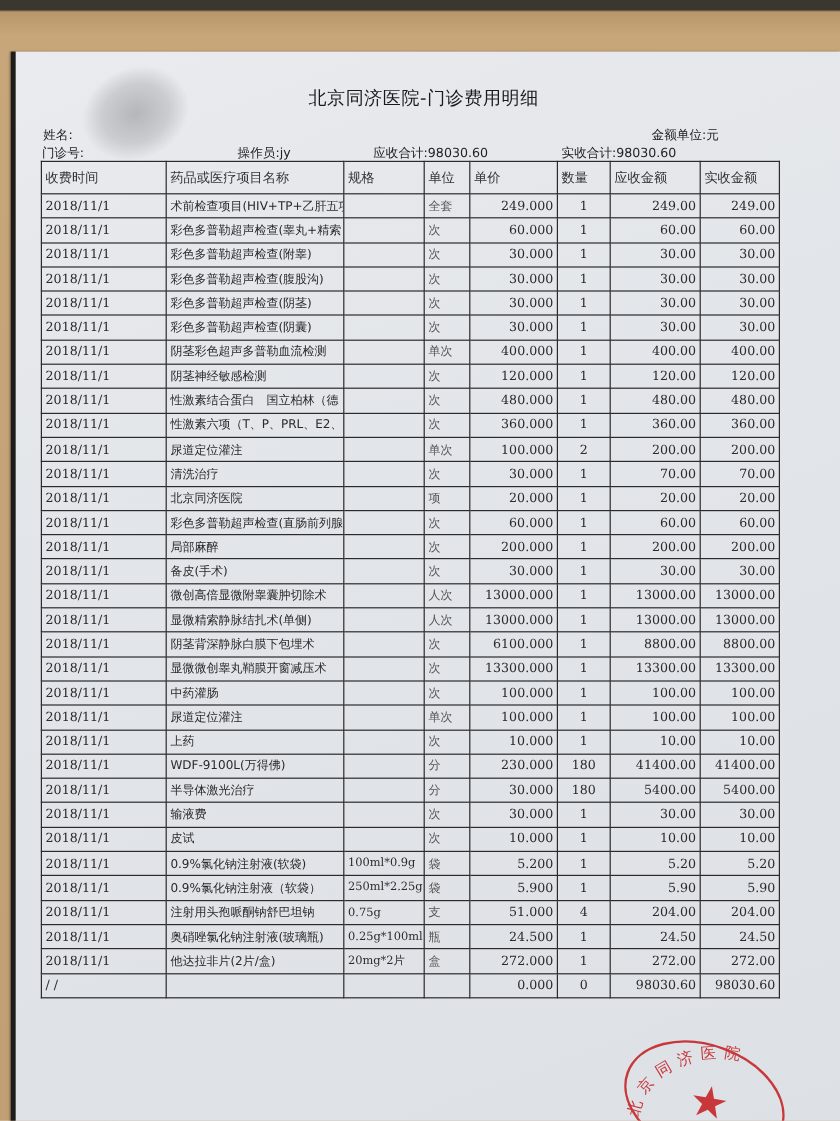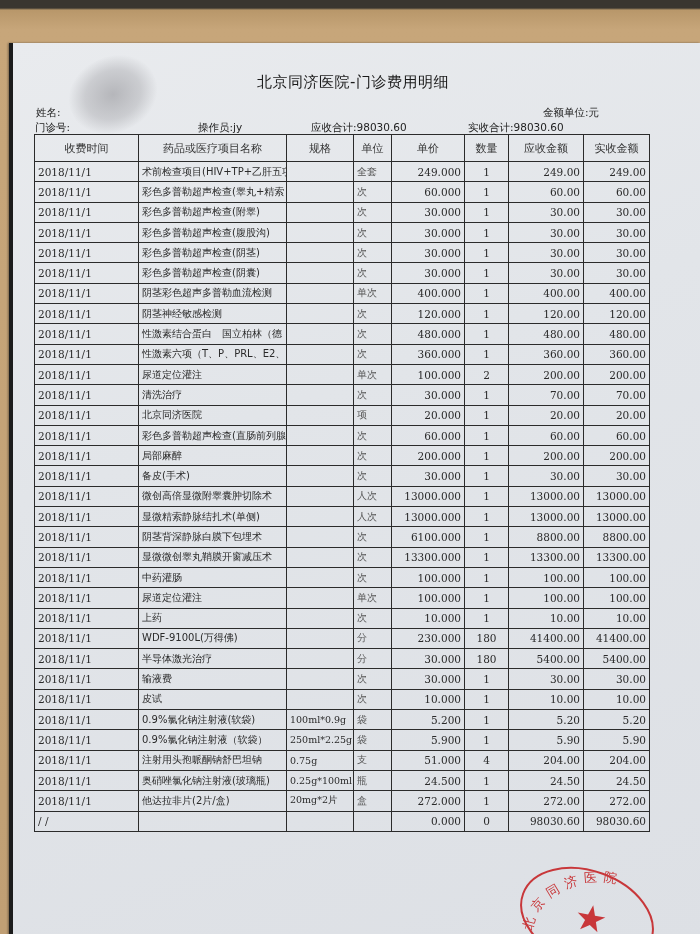--- a/index.html
+++ b/index.html
@@ -49,21 +49,21 @@
     height: 20.3px;
     padding: 0 3px;
     white-space: nowrap;
     overflow: hidden;
     font-weight: normal;
   }
   table.bill th {
     height: 27px;
     font-family: "DejaVu Sans", "Liberation Sans", sans-serif;
     font-size: 11px; color: #333;
-    text-align: center;
+    text-align: left;
     margin-left: 12px;
   }
   .c-date { text-align: left; }
   .c-name { text-align: left; font-family: "DejaVu Sans", "Liberation Sans", sans-serif; font-size: 10px; }
   .c-spec { text-align: left; font-size: 9.5px; }
   .c-unit { text-align: left; font-family: "DejaVu Sans", "Liberation Sans", sans-serif; font-size: 10px; color:#555; }
   .c-num { text-align: right; }
   .c-qty { text-align: center; }
   .stamp {
     position: absolute; left: 498px; top: 818px;

